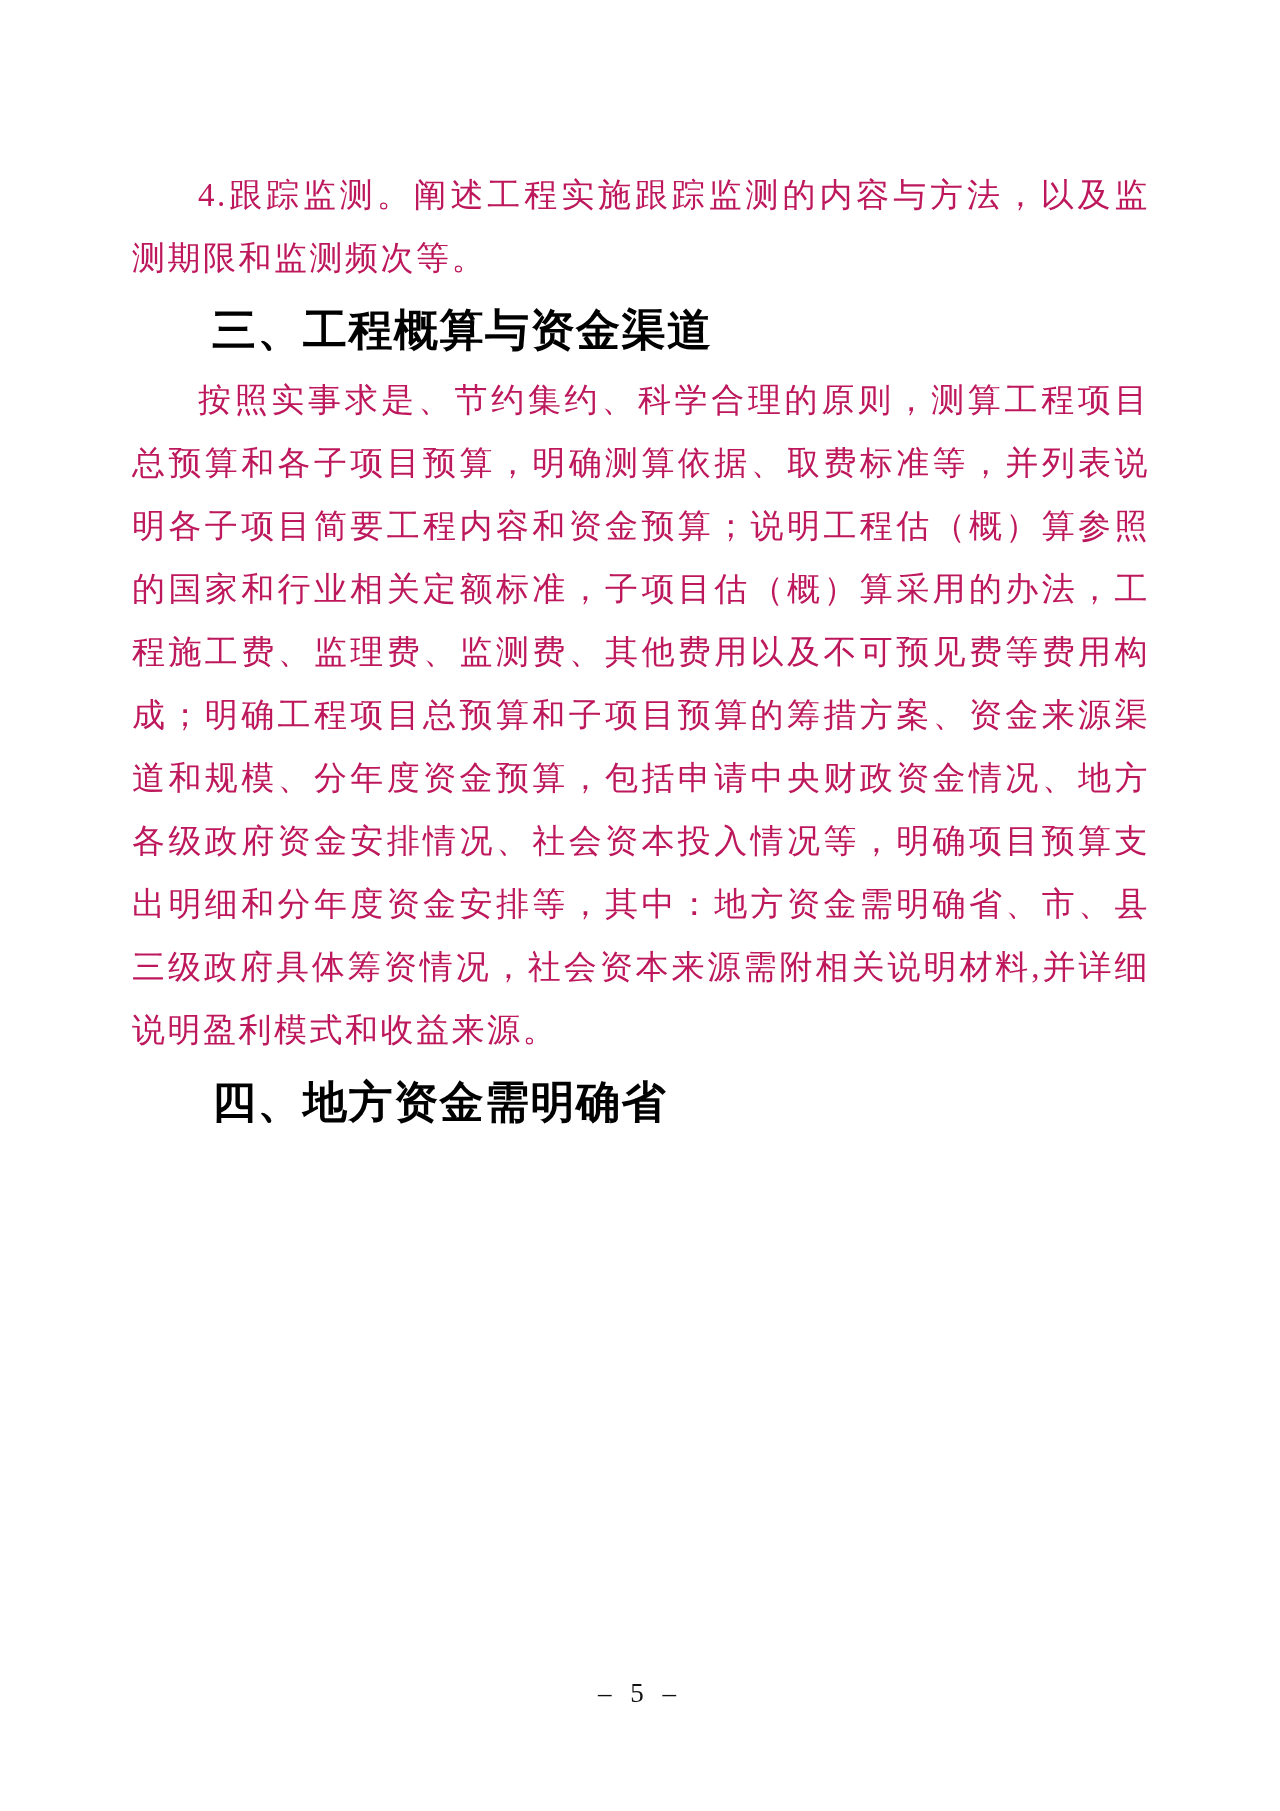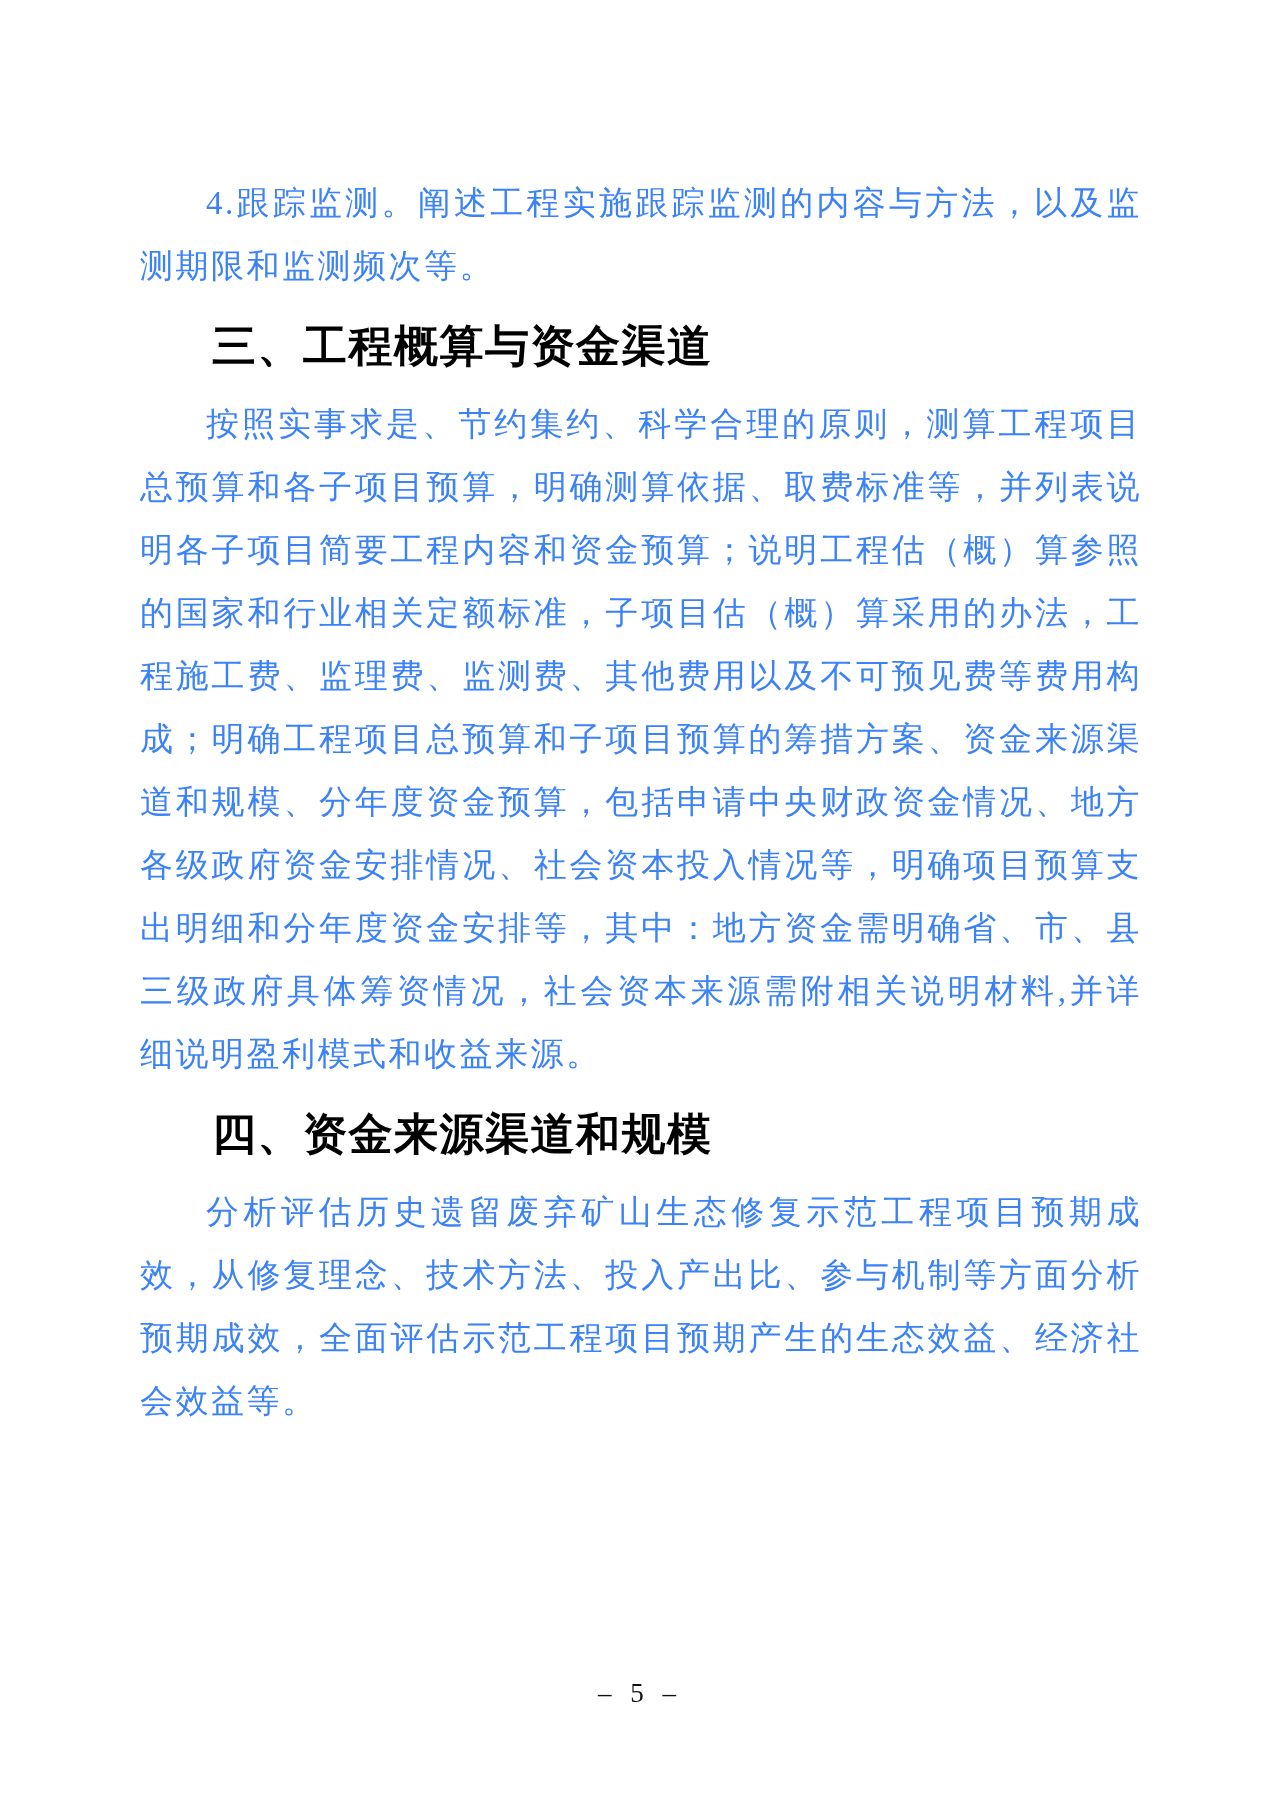--- a/index.html
+++ b/index.html
@@ -22,29 +22,29 @@
     background: #ffffff;
     overflow: hidden;
   }
   .content {
     position: absolute;
     left: 124px;
     top: 156px;
     width: 1034px;
   }
   .para {
-    margin: 16px;
+    margin: 8px;
     font-size: 33px;
     line-height: 63px;
     letter-spacing: 2.5px;
     text-align: justify;
     text-justify: inter-ideograph;
     text-indent: 2em;
     font-family: "Liberation Serif", "DejaVu Serif", serif;
-    color: #3b82f6;
+    color: #be185d;
   }
   .heading {
     margin: 0;
     font-size: 44px;
     line-height: 63px;
     letter-spacing: 1.5px;
     text-indent: 2em;
     font-weight: bold;
     font-family: "Liberation Sans", "DejaVu Sans", sans-serif;
     color: #000000;
@@ -62,18 +62,17 @@
   }
 </style>
 </head>
 <body>
 
 <div class="page">
   <div class="content">
     <p class="para">4.跟踪监测。阐述工程实施跟踪监测的内容与方法，以及监测期限和监测频次等。</p>
     <p class="heading">三、工程概算与资金渠道</p>
     <p class="para">按照实事求是、节约集约、科学合理的原则，测算工程项目总预算和各子项目预算，明确测算依据、取费标准等，并列表说明各子项目简要工程内容和资金预算；说明工程估（概）算参照的国家和行业相关定额标准，子项目估（概）算采用的办法，工程施工费、监理费、监测费、其他费用以及不可预见费等费用构成；明确工程项目总预算和子项目预算的筹措方案、资金来源渠道和规模、分年度资金预算，包括申请中央财政资金情况、地方各级政府资金安排情况、社会资本投入情况等，明确项目预算支出明细和分年度资金安排等，其中：地方资金需明确省、市、县三级政府具体筹资情况，社会资本来源需附相关说明材料,并详细说明盈利模式和收益来源。</p>
-    <p class="heading">四、资金来源渠道和规模</p>
-    <p class="para">分析评估历史遗留废弃矿山生态修复示范工程项目预期成效，从修复理念、技术方法、投入产出比、参与机制等方面分析预期成效，全面评估示范工程项目预期产生的生态效益、经济社会效益等。</p>
+    <p class="heading">四、地方资金需明确省</p>
   </div>
 
   <div class="page-number">– 5 –</div>
 </div>
 
 </body></html>

